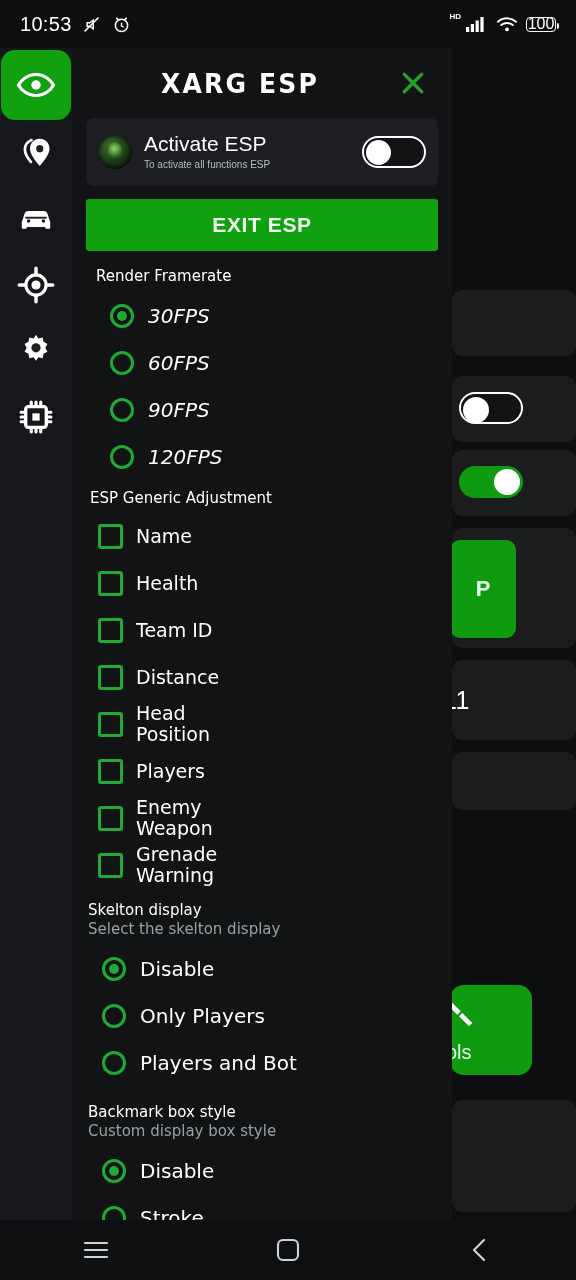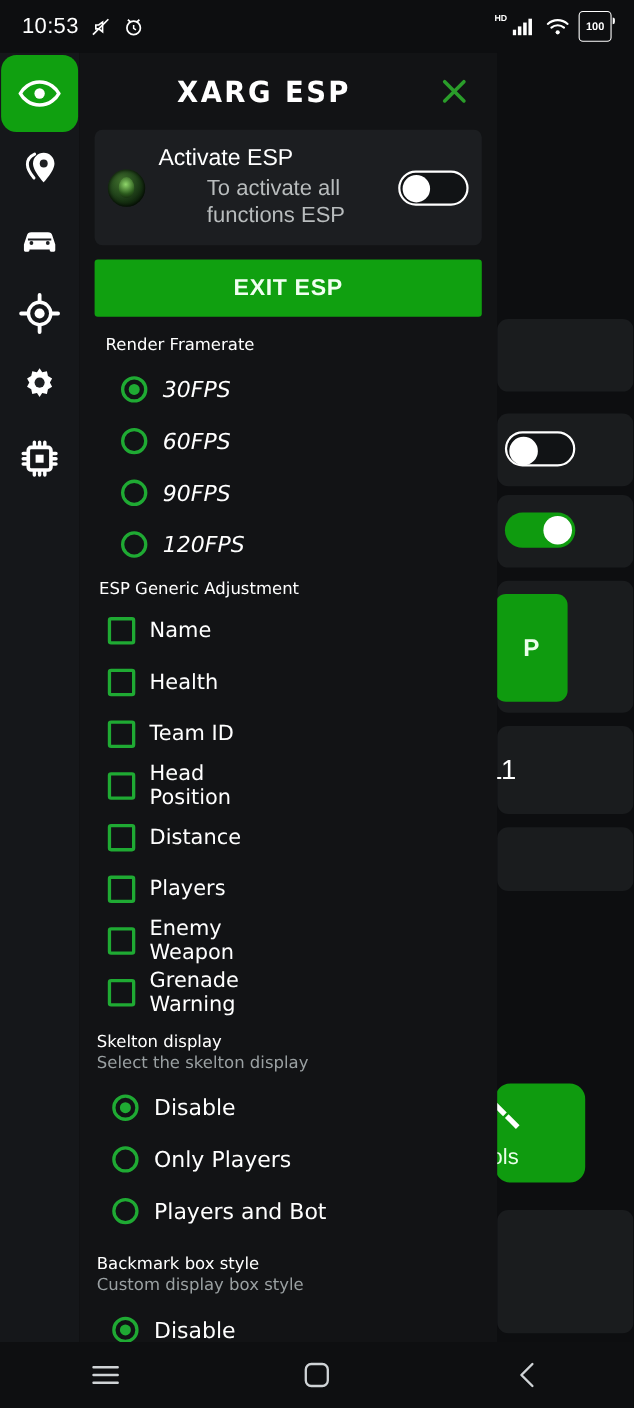--- a/index.html
+++ b/index.html
@@ -26,23 +26,23 @@
   }
   .sb-left { display: flex; align-items: center; gap: 9px; text-align: center; }
   .sb-clock { font-size: 20px; font-weight: 400; letter-spacing: .3px; }
   .sb-right { display: flex; align-items: center; gap: 8px; }
   .sb-ico { display: block; }
   .sb-hd {
     font-size: 8px; font-weight: 700; line-height: 1;
     position: relative; top: -7px; margin-right: -3px;
   }
   .batt {
-    width: 30px; height: 28px; border: 1.6px solid #fff; border-radius: 4px;
+    width: 30px; height: 15px; border: 1.6px solid #fff; border-radius: 4px;
     display: flex; align-items: center; justify-content: center;
-    font-size: 10px; font-weight: 700; position: relative;
+    font-size: 16px; font-weight: 400; position: relative;
   }
   .batt::after {
     content: ""; position: absolute; right: -4px; top: 5px;
     width: 2px; height: 6px; background: #fff; border-radius: 0 2px 2px 0;
   }
 
   
   .bg-layer { position: absolute; inset: 0; z-index: 1; }
   .bg-card {
     position: absolute; left: 452px; width: 124px;
@@ -123,21 +123,21 @@
     box-shadow: inset 0 0 4px #000;
     position: relative; overflow: hidden;
   }
   .act-avatar::before {
     content: ""; position: absolute; left: 10px; top: 7px;
     width: 14px; height: 19px; border-radius: 50% 50% 45% 45%;
     background: radial-gradient(circle at 45% 35%, #8fd66a, #2b5a1d 60%, #0b1a08);
   }
   .act-text { flex: 1; min-width: 0; }
   .act-title { color: #fff; font-size: 21px; font-weight: 400; line-height: 1.15; }
-  .act-sub { color: #b8bcbd; font-size: 20px; line-height: 1.25; margin-top: 3px; margin-left: 44px; }
+  .act-sub { color: #b8bcbd; font-size: 10px; line-height: 1.25; margin-top: 3px; }
   .toggle {
     position: relative; flex: 0 0 64px; width: 64px; height: 32px;
     border-radius: 16px; cursor: pointer;
   }
   .toggle.off { background: #111315; border: 2px solid #ffffff; }
   .toggle.off .knob { position: absolute; left: 2px; top: 2px; width: 25px; height: 25px; border-radius: 50%; background: #fff; }
 
   .exit-btn {
     margin-top: 13px; width: 100%; height: 52px;
     background: #10a010; border: none; border-radius: 3px;
@@ -367,25 +367,25 @@
           <div class="cb-row">
             <div class="cb"></div>
             <div class="cb-label">Health</div>
           </div>
           <div class="cb-row">
             <div class="cb"></div>
             <div class="cb-label">Team ID</div>
           </div>
           <div class="cb-row">
             <div class="cb"></div>
+            <div class="cb-label">Distance</div>
+          </div>
+          <div class="cb-row">
+            <div class="cb"></div>
             <div class="cb-label" style="max-width:95px;">Head Position</div>
-          </div>
-          <div class="cb-row">
-            <div class="cb"></div>
-            <div class="cb-label">Distance</div>
           </div>
           <div class="cb-row">
             <div class="cb"></div>
             <div class="cb-label">Players</div>
           </div>
           <div class="cb-row">
             <div class="cb"></div>
             <div class="cb-label" style="max-width:95px;">Enemy Weapon</div>
           </div>
           <div class="cb-row">

